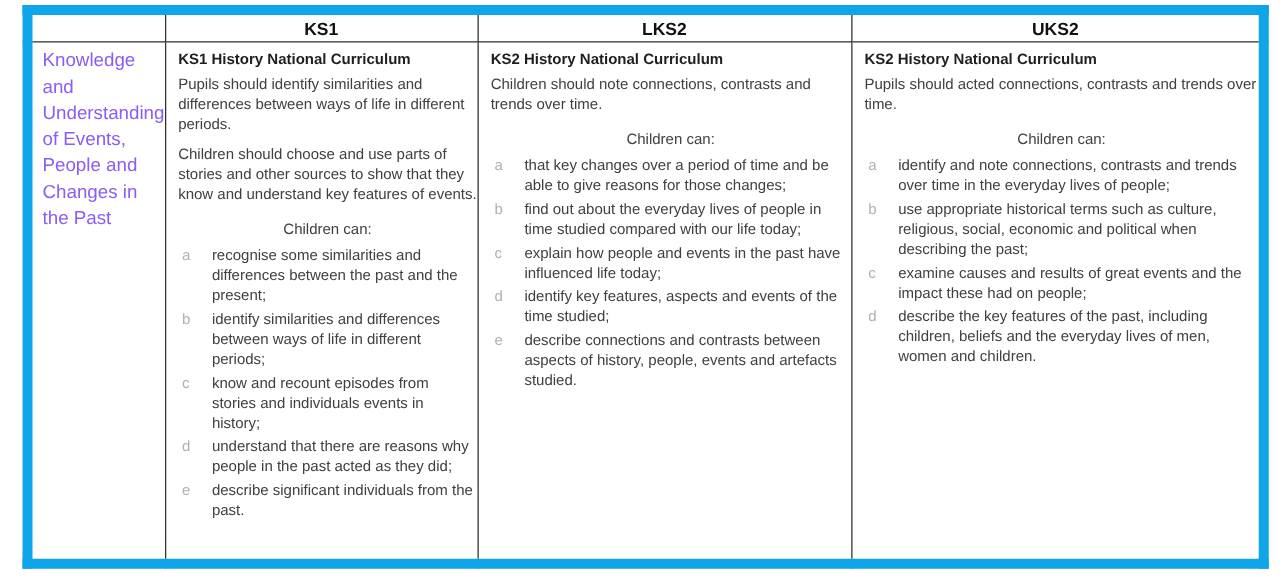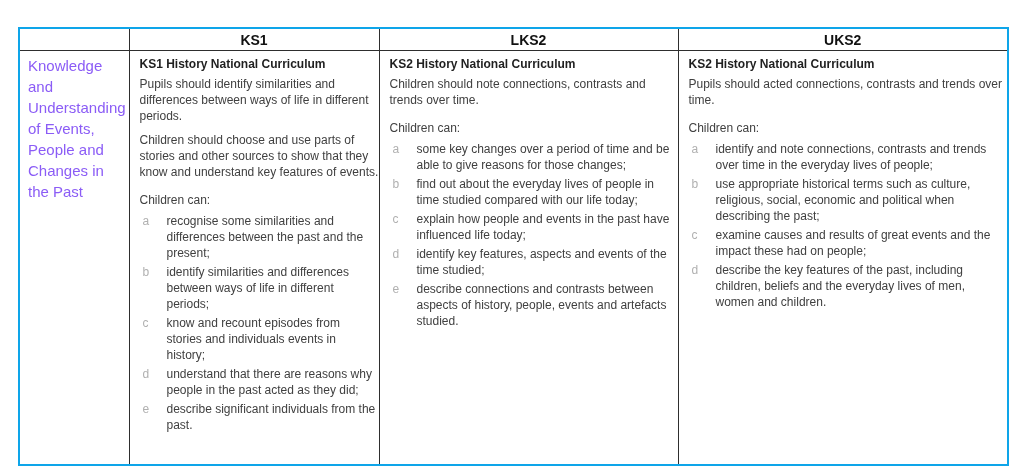--- a/index.html
+++ b/index.html
@@ -11,25 +11,25 @@
   .page {
     position: relative;
     width: 1024px;
     height: 469px;
     background: #ffffff;
     overflow: hidden;
   }
   table.curriculum-table {
     position: absolute;
     left: 18px;
-    top: 27px;
+    top: 4px;
     width: 989px;
     border-collapse: collapse;
     table-layout: fixed;
-    border: 2px solid #0ea5e9;
+    border: 8px solid #0ea5e9;
   }
   table.curriculum-table th,
   table.curriculum-table td {
     border: 1px solid #2e2e2e;
   }
   col.c0 { width: 110px; }
   col.c1 { width: 250px; }
   col.c2 { width: 299px; }
   col.c3 { width: 330px; }
   thead th {
@@ -64,20 +64,21 @@
   .curr-title {
     margin: 0 0 4px 0;
     font-weight: bold;
     color: #1f1f1f;
   }
   p.para {
     margin: 0 0 8px 0;
   }
   p.cc {
     margin: 12px 0 5px 0;
+    text-align: center;
   }
   .item {
     display: flex;
     margin: 0 0 3px 0;
   }
   .letter {
     flex: 0 0 24px;
     padding-left: 3px;
     color: #b0b0b0;
   }
@@ -160,21 +161,21 @@
   <td class="colcell">
     <div class="cell-inner">
       <p class="curr-title">KS2 History National Curriculum</p>
       <div class="paras">
                 <p class="para">Children should note connections, contrasts and trends over time.</p>
               </div>
       <p class="cc">Children can:</p>
       <div class="items">
   <div class="item">
     <span class="letter">a</span>
-    <span class="itext">some key changes over a period of time and be able to give reasons for those changes;</span>
+    <span class="itext">that key changes over a period of time and be able to give reasons for those changes;</span>
   </div>
 
   <div class="item">
     <span class="letter">b</span>
     <span class="itext">find out about the everyday lives of people in time studied compared with our life today;</span>
   </div>
 
   <div class="item">
     <span class="letter">c</span>
     <span class="itext">explain how people and events in the past have influenced life today;</span>

